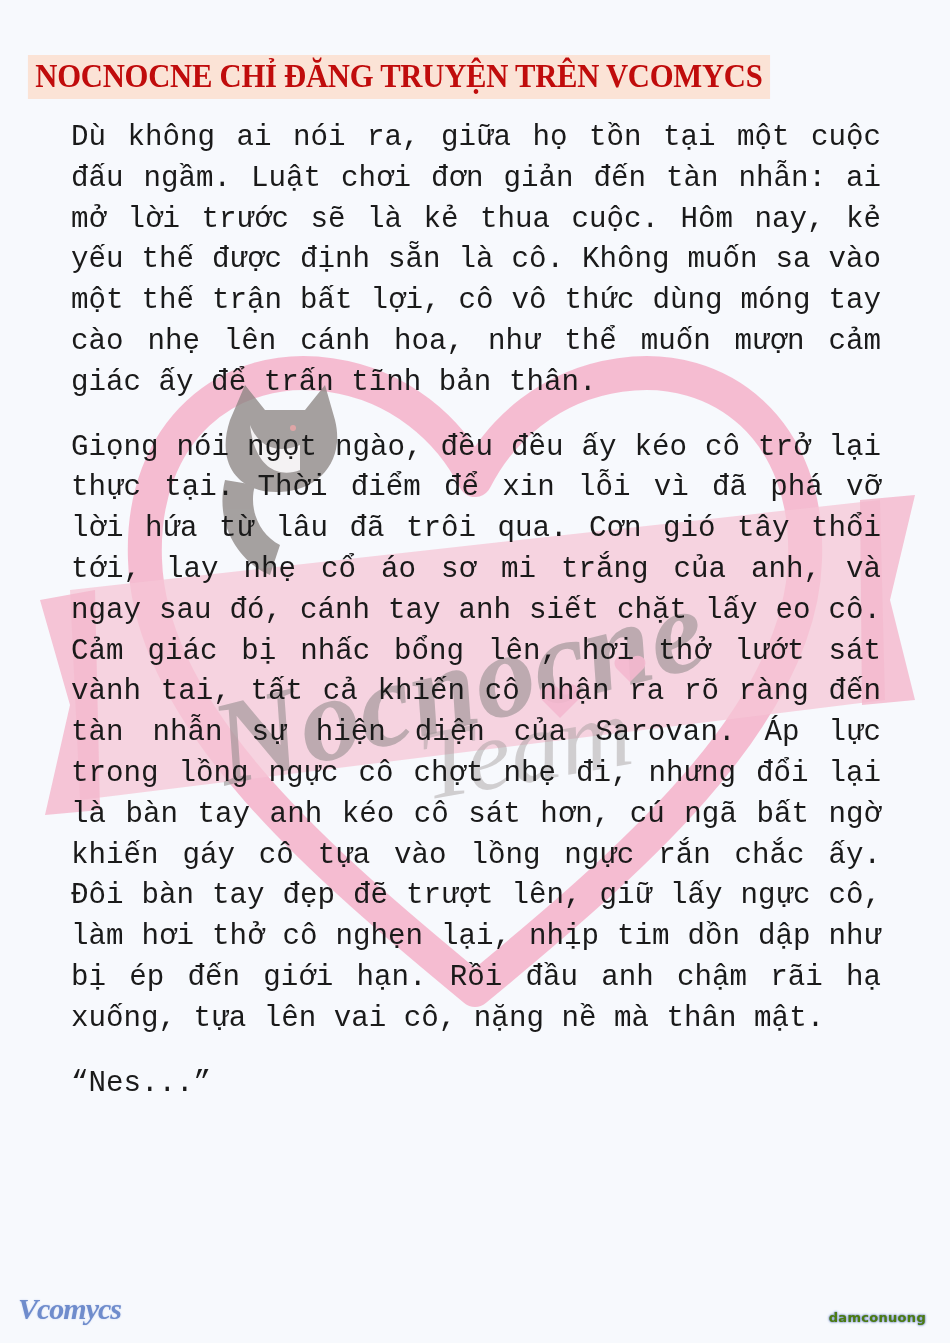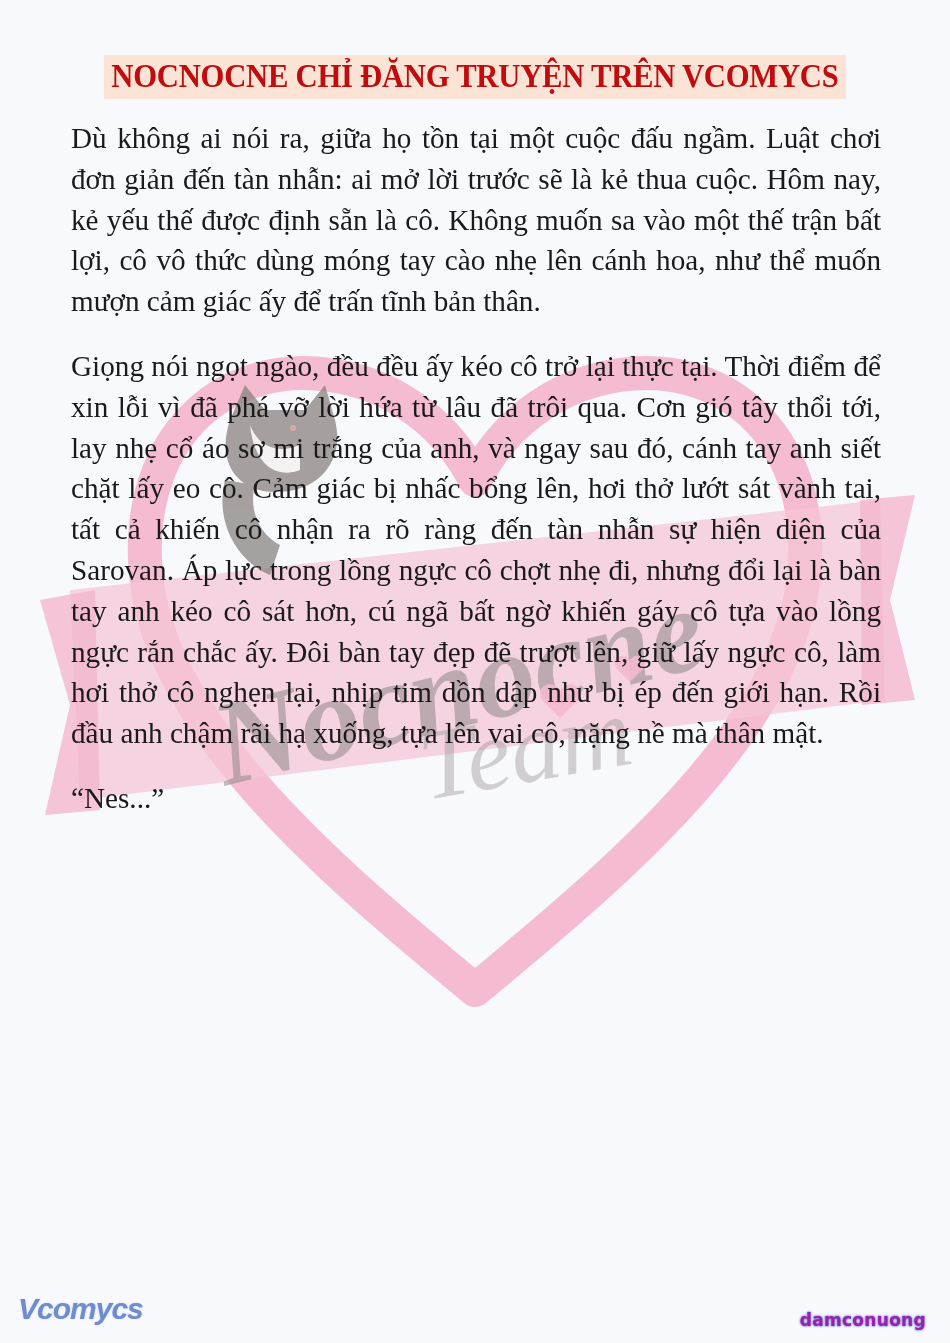--- a/index.html
+++ b/index.html
@@ -4,53 +4,53 @@
   <style>
     html, body { margin: 0; padding: 0; }
     body {
       width: 950px; height: 1343px; overflow: hidden;
       background: #f7f9fd;
       position: relative;
       font-family: "DejaVu Serif", "Liberation Serif", serif;
     }
     .page { position: absolute; left: 0; top: 0; width: 950px; height: 1343px; }
     .watermark { position: absolute; left: 0; top: 0; width: 950px; height: 1343px; z-index: 0; }
-    .banner-wrap { position: absolute; left: 0; right: 0; top: 55px; text-align: center; z-index: 2; }
+    .banner-wrap { position: absolute; left: 0; right: 0; top: 55px; z-index: 2; }
     .banner {
       display: inline-block;
       background: #fbe3d6;
       color: #c00c0c;
       font-family: "Liberation Serif", "DejaVu Serif", serif;
       font-weight: bold;
       font-size: 33px;
       letter-spacing: -0.3px;
       padding: 2px 8px 4px 8px;
       line-height: 38px;
       transform: scaleX(0.93);
     }
     .content {
       position: absolute; left: 71px; top: 118px; width: 810px; z-index: 2;
       color: #1a1a1a;
       font-family: "Liberation Serif", "DejaVu Serif", serif;
       font-size: 29.2px;
       line-height: 40.8px;
       text-align: justify;
     }
-    .content p { margin: 0 0 24px 0; }
+    .content p { margin: 0 0 24px 0; font-family: Liberation Mono, monospace; }
     .logo-left {
       position: absolute; left: 18px; top: 1292px; z-index: 2;
-      font-family: Liberation Sans, sans-serif;
+      font-family: Liberation Serif, serif;
       font-style: italic; font-weight: bold; font-size: 30px;
       color: #6f8ccc; letter-spacing: -1px;
       text-shadow: 0 0 2px #c7d3ef;
     }
     .logo-right {
       position: absolute; right: 24px; top: 1310px; z-index: 2;
       font-family: "DejaVu Sans", "Liberation Sans", sans-serif;
-      font-size: 17px; color: #a21caf; font-weight: bold;
+      font-size: 13px; color: #4d7c0f; font-weight: bold;
       text-shadow: 0 0 3px #7b93c8, 0 0 2px #7b93c8, 0 0 1px #5b73a8;
       letter-spacing: 0.3px;
     }
   </style>
 </head>
 <body>
 
 <div class="page">
 
   <svg class="watermark" viewBox="0 0 950 1343" xmlns="http://www.w3.org/2000/svg">

